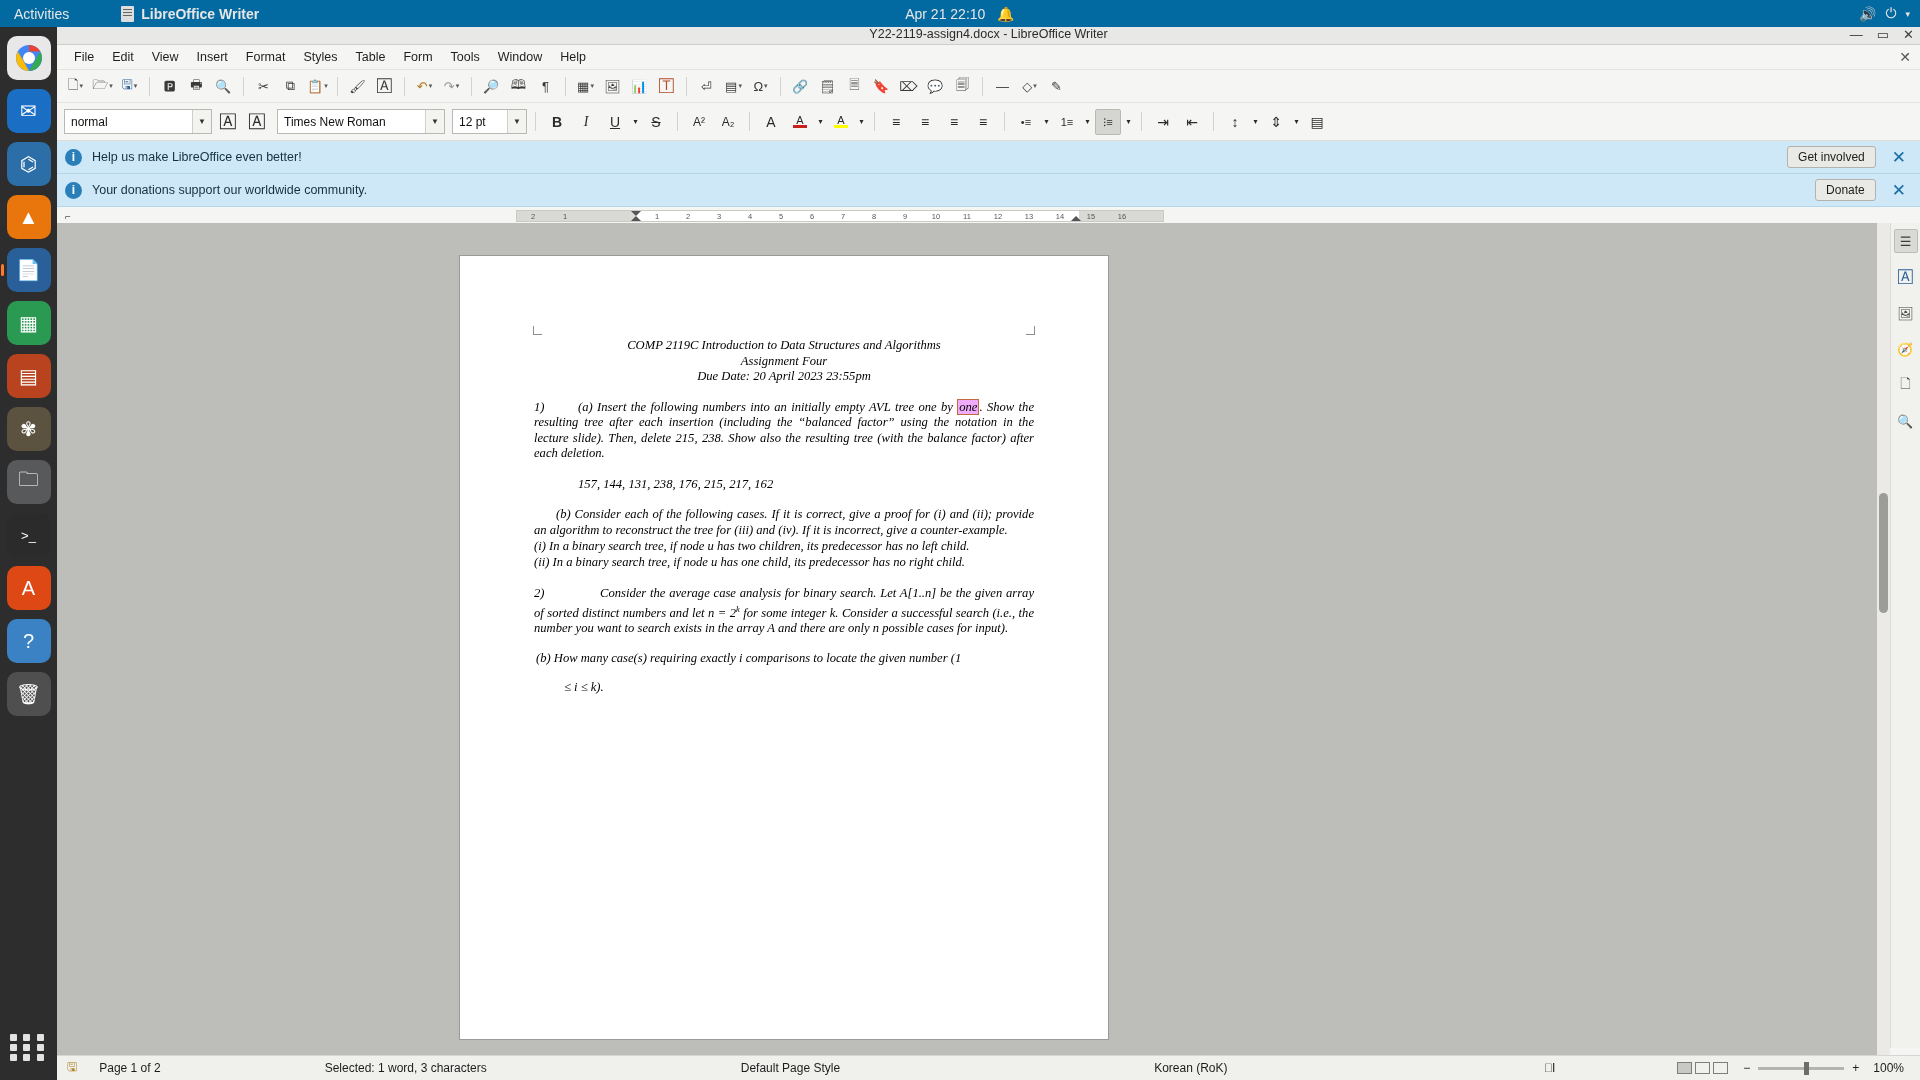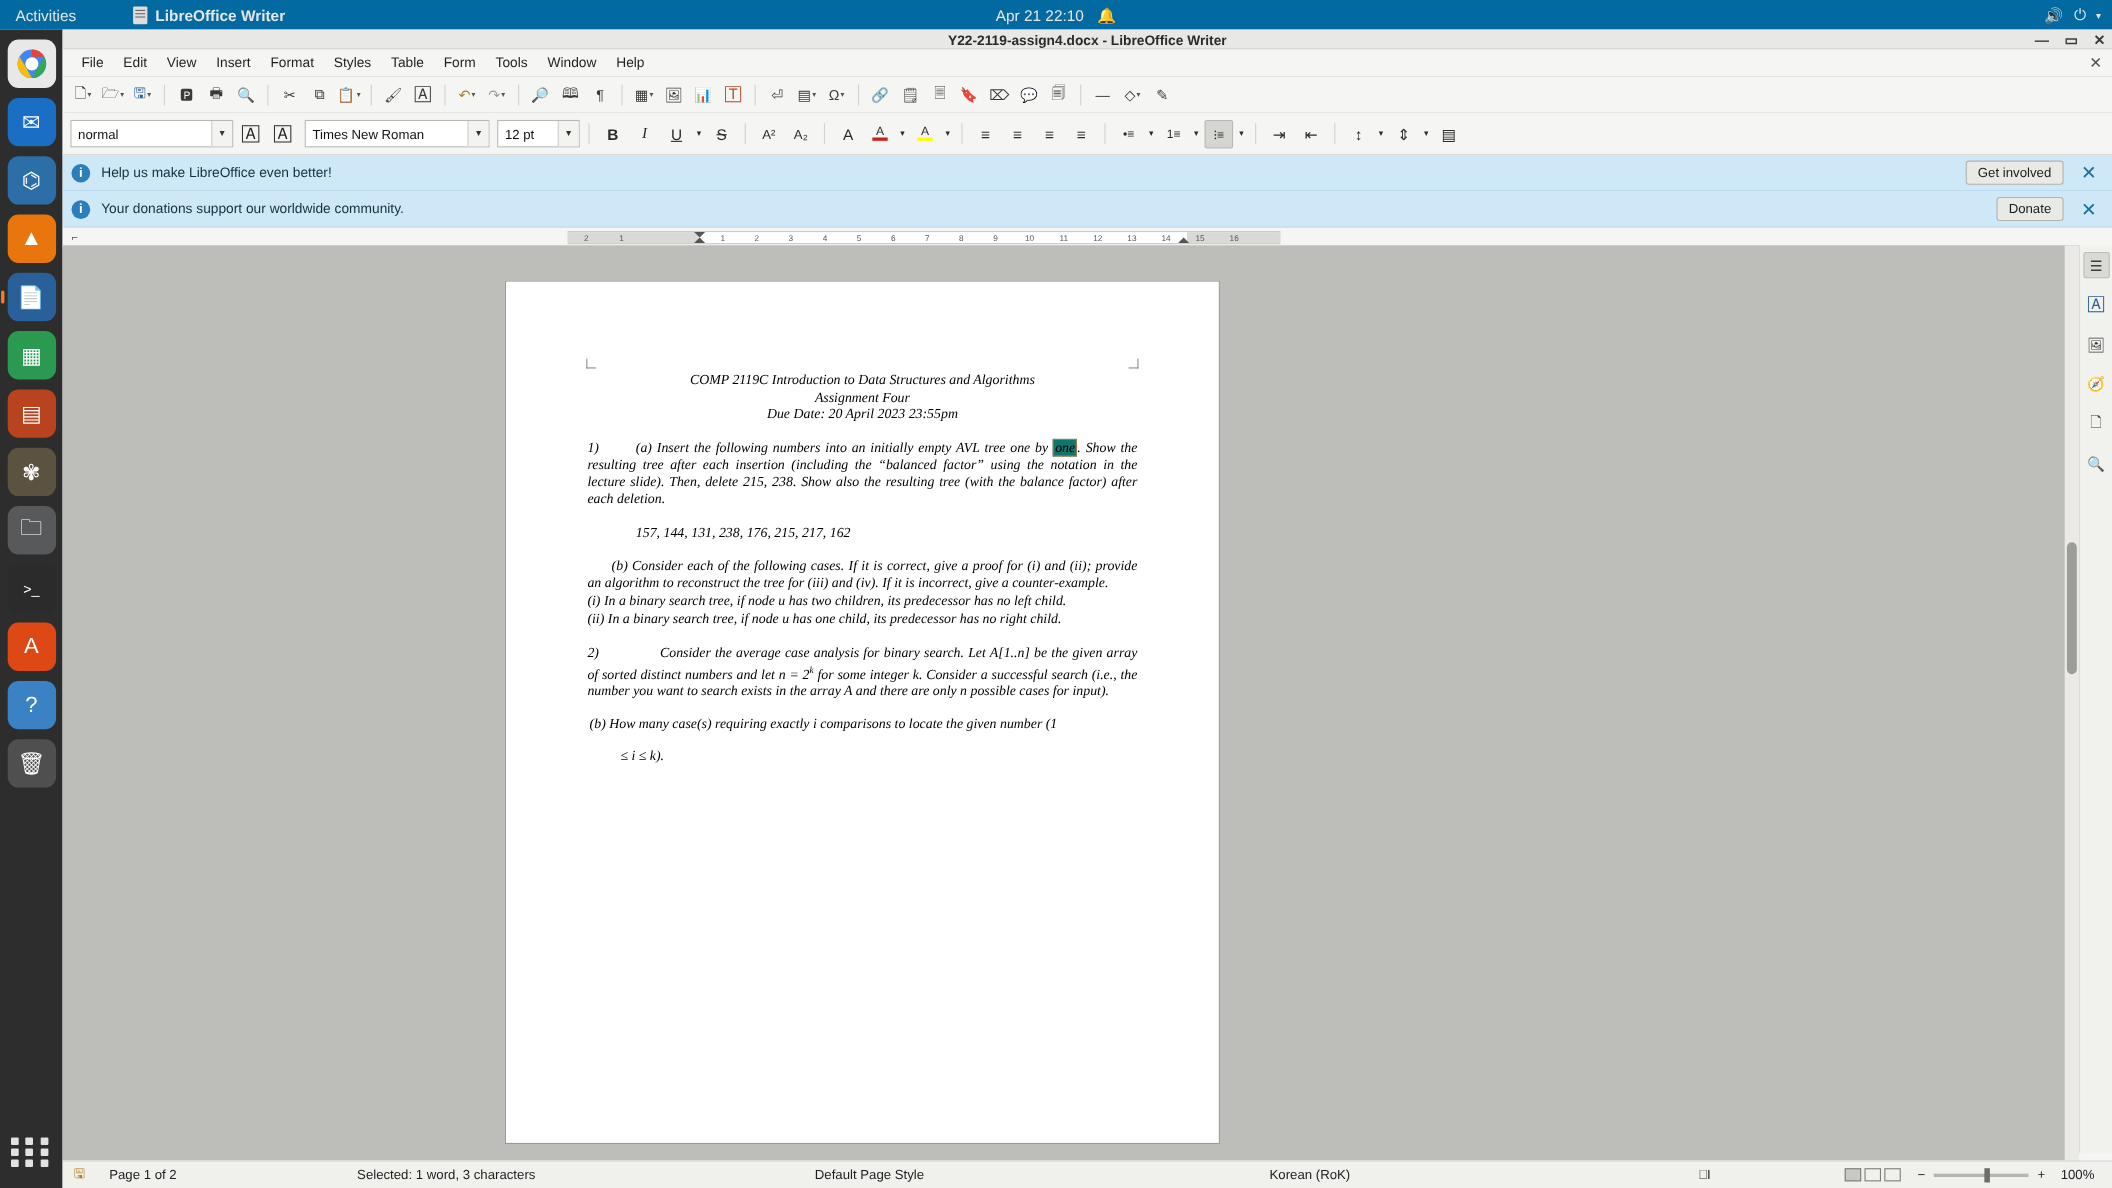--- a/index.html
+++ b/index.html
@@ -29,22 +29,22 @@
   }
   .dockicon { width:44px; height:44px; border-radius:10px; display:flex; align-items:center; justify-content:center; position:relative; font-size:20px; color:#fff; }
   .dockicon.sel:before { content:""; position:absolute; left:-6px; top:16px; width:3px; height:12px; background:#ff7a28; border-radius:2px; }
   #dock .grid-btn { position:absolute; bottom:14px; width:38px; height:38px; display:grid; grid-template-columns:repeat(3,1fr); gap:3px; align-content:center; justify-content:center; }
   #dock .grid-btn i { width:7px; height:7px; background:#e2e2e2; border-radius:1px; display:block; }
 
   
   #app { position:absolute; left:57px; top:27px; width:1863px; height:1053px; background:#f5f5f3; }
   #titlebar {
     height:18px; background:#e8e8e6; border-bottom:1px solid #cdcdc9;
-    display:flex; align-items:flex-end; justify-content:center; position:relative;
-    font-size:12.5px; font-weight:bold; color:#2b2b2b;
+    display:flex; align-items:flex-start; justify-content:center; position:relative;
+    font-size:12.5px; font-weight:normal; color:#2b2b2b;
   }
   #titlebar .wbtns { position:absolute; right:6px; display:flex; gap:14px; align-items:center; color:#3b3b3b; font-size:13px; }
   #titlebar .wbtns span { cursor:default; }
 
   
   #menubar { height:25px; background:#f5f5f3; display:flex; align-items:center; padding-left:8px; font-size:12.5px; color:#1f1f1f; border-bottom:1px solid #e3e3e0; position:relative; }
   #menubar .mi { padding:3px 9px; }
   #menubar .closedoc { position:absolute; right:9px; font-size:14px; color:#555; }
 
   
@@ -79,21 +79,21 @@
     border:1px solid #9a9a96;
     font-family:"Liberation Serif", serif; font-style:italic; color:#000;
   }
   .corner { position:absolute; width:9px; height:9px; }
   .corner.tl { left:73px; top:70px; border-left:1px solid #8e8e8e; border-bottom:1px solid #8e8e8e; }
   .corner.tr { right:73px; top:70px; border-right:1px solid #8e8e8e; border-bottom:1px solid #8e8e8e; }
   #content { position:absolute; left:74px; top:82px; right:74px; font-size:12.6px; line-height:15.5px; }
   .ctr { text-align:center; }
   .blk { margin-top:12px; }
   .num-lbl { display:inline-block; width:44px; }
-  .hl { background:#0f766e; border:1px solid #c06a3d; padding:0 1px; }
+  .hl { background:#f0abfc; border:1px solid #c06a3d; padding:0 1px; }
   sup { font-size:8.5px; vertical-align:super; font-style:italic; }
 
   
   #rsidebar { position:absolute; right:0; top:196px; width:30px; bottom:32px; background:#f1f1ee; border-left:1px solid #dcdcd8; display:flex; flex-direction:column; align-items:center; padding-top:6px; gap:12px; }
   #rsidebar .ritem { width:24px; height:24px; display:flex; align-items:center; justify-content:center; font-size:13px; color:#3d3d3d; }
   #rsidebar .ritem.sel { background:#d9d9d5; border:1px solid #bdbdb8; border-radius:2px; }
 
   
   #statusbar {
     position:absolute; left:0; right:0; bottom:0; height:25px; background:#f0f0ed;

